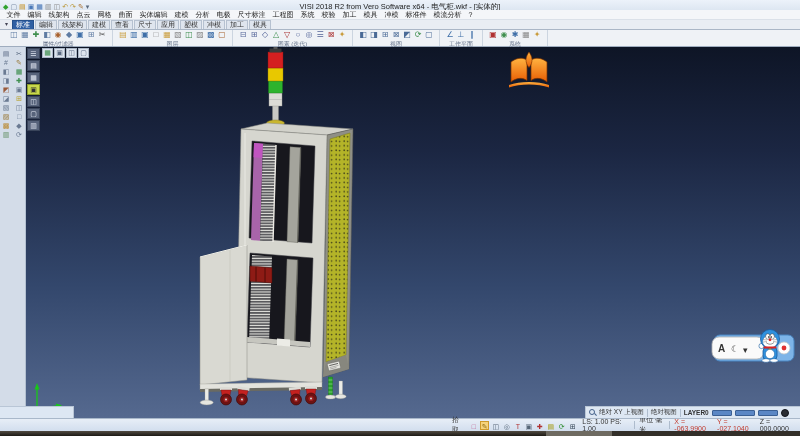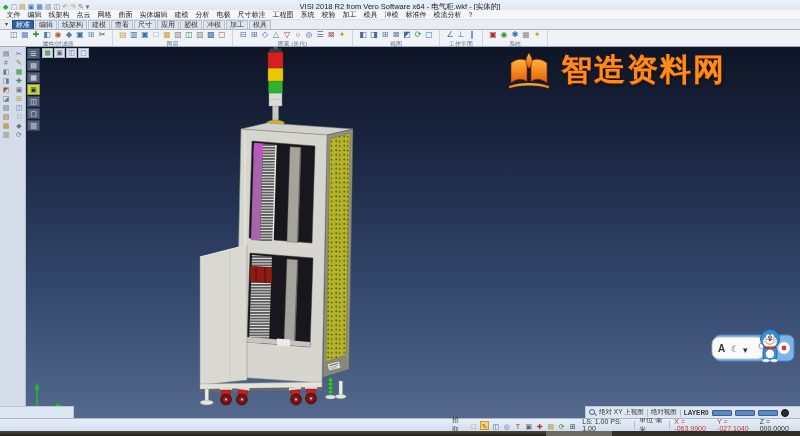--- a/index.html
+++ b/index.html
@@ -291,21 +291,20 @@
           <linearGradient id="wg" x1="0" y1="0" x2="0" y2="1">
             <stop offset="0" stop-color="#ffb340"></stop>
               <stop offset="1" stop-color="#e85d04"></stop>
           </linearGradient>
         </defs>
         <path d="M5,33 C10,29 16,28 21,31.5 L21,11 C16,8 10,9 5,13 Z" fill="url(#wg)" stroke="#7a3000" stroke-width="0.7"></path>
         <path d="M41,33 C36,29 30,28 25,31.5 L25,11 C30,8 36,9 41,13 Z" fill="url(#wg)" stroke="#7a3000" stroke-width="0.7"></path>
         <path d="M23,3 C26.5,8 27.5,13 23,18.5 C18.5,13 19.5,8 23,3 Z" fill="url(#wg)" stroke="#7a3000" stroke-width="0.6"></path>
         <path d="M3,36 C14,32 32,32 43,36 L43,38.5 C32,34.5 14,34.5 3,38.5 Z" fill="url(#wg)"></path>
       </svg>
-      <span class="wm-text">智造资料网</span>
     </div>
 
     <svg class="model-svg" width="260" height="372" viewBox="0 0 260 372">
       <defs>
         <pattern id="comb" width="6" height="2.8" patternUnits="userSpaceOnUse">
           <rect width="6" height="2.8" fill="#23232a"></rect>
           <rect y="0.6" width="6" height="1.5" fill="#e8e8e2"></rect>
         </pattern>
         <pattern id="holes" width="8" height="4.6" patternUnits="userSpaceOnUse">
           <circle cx="2.2" cy="2" r="0.9" fill="#52521c"></circle>

